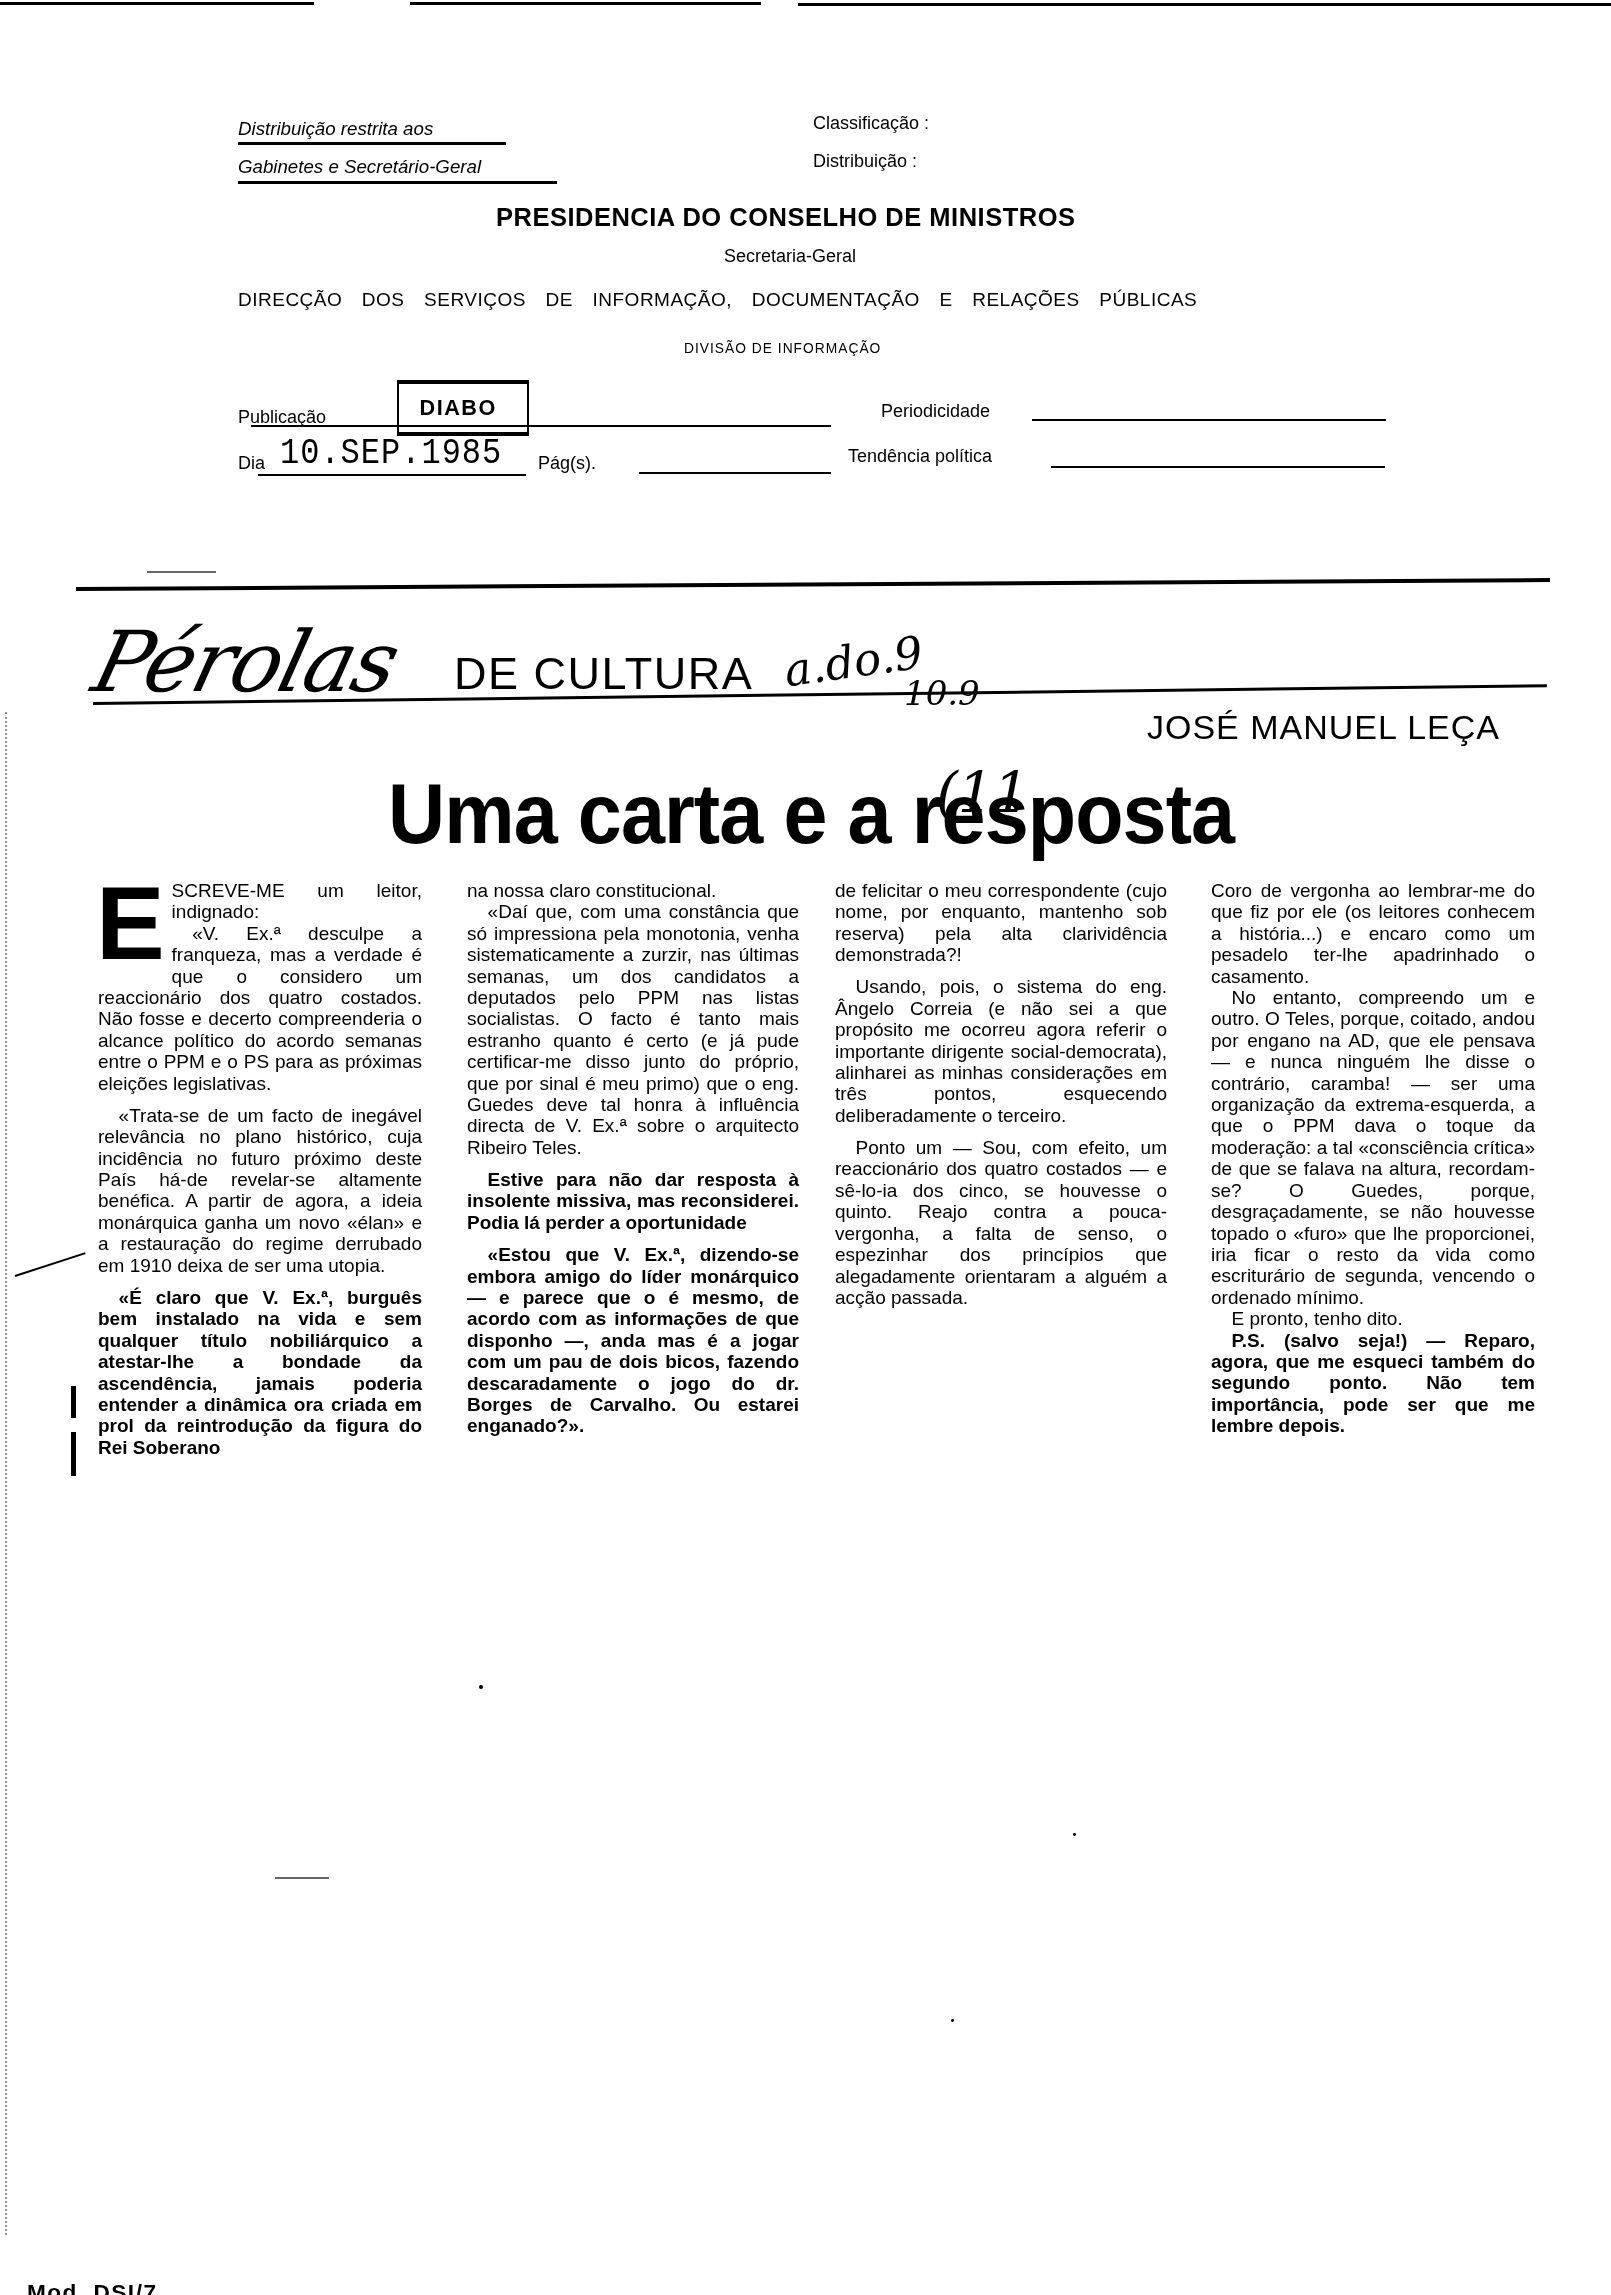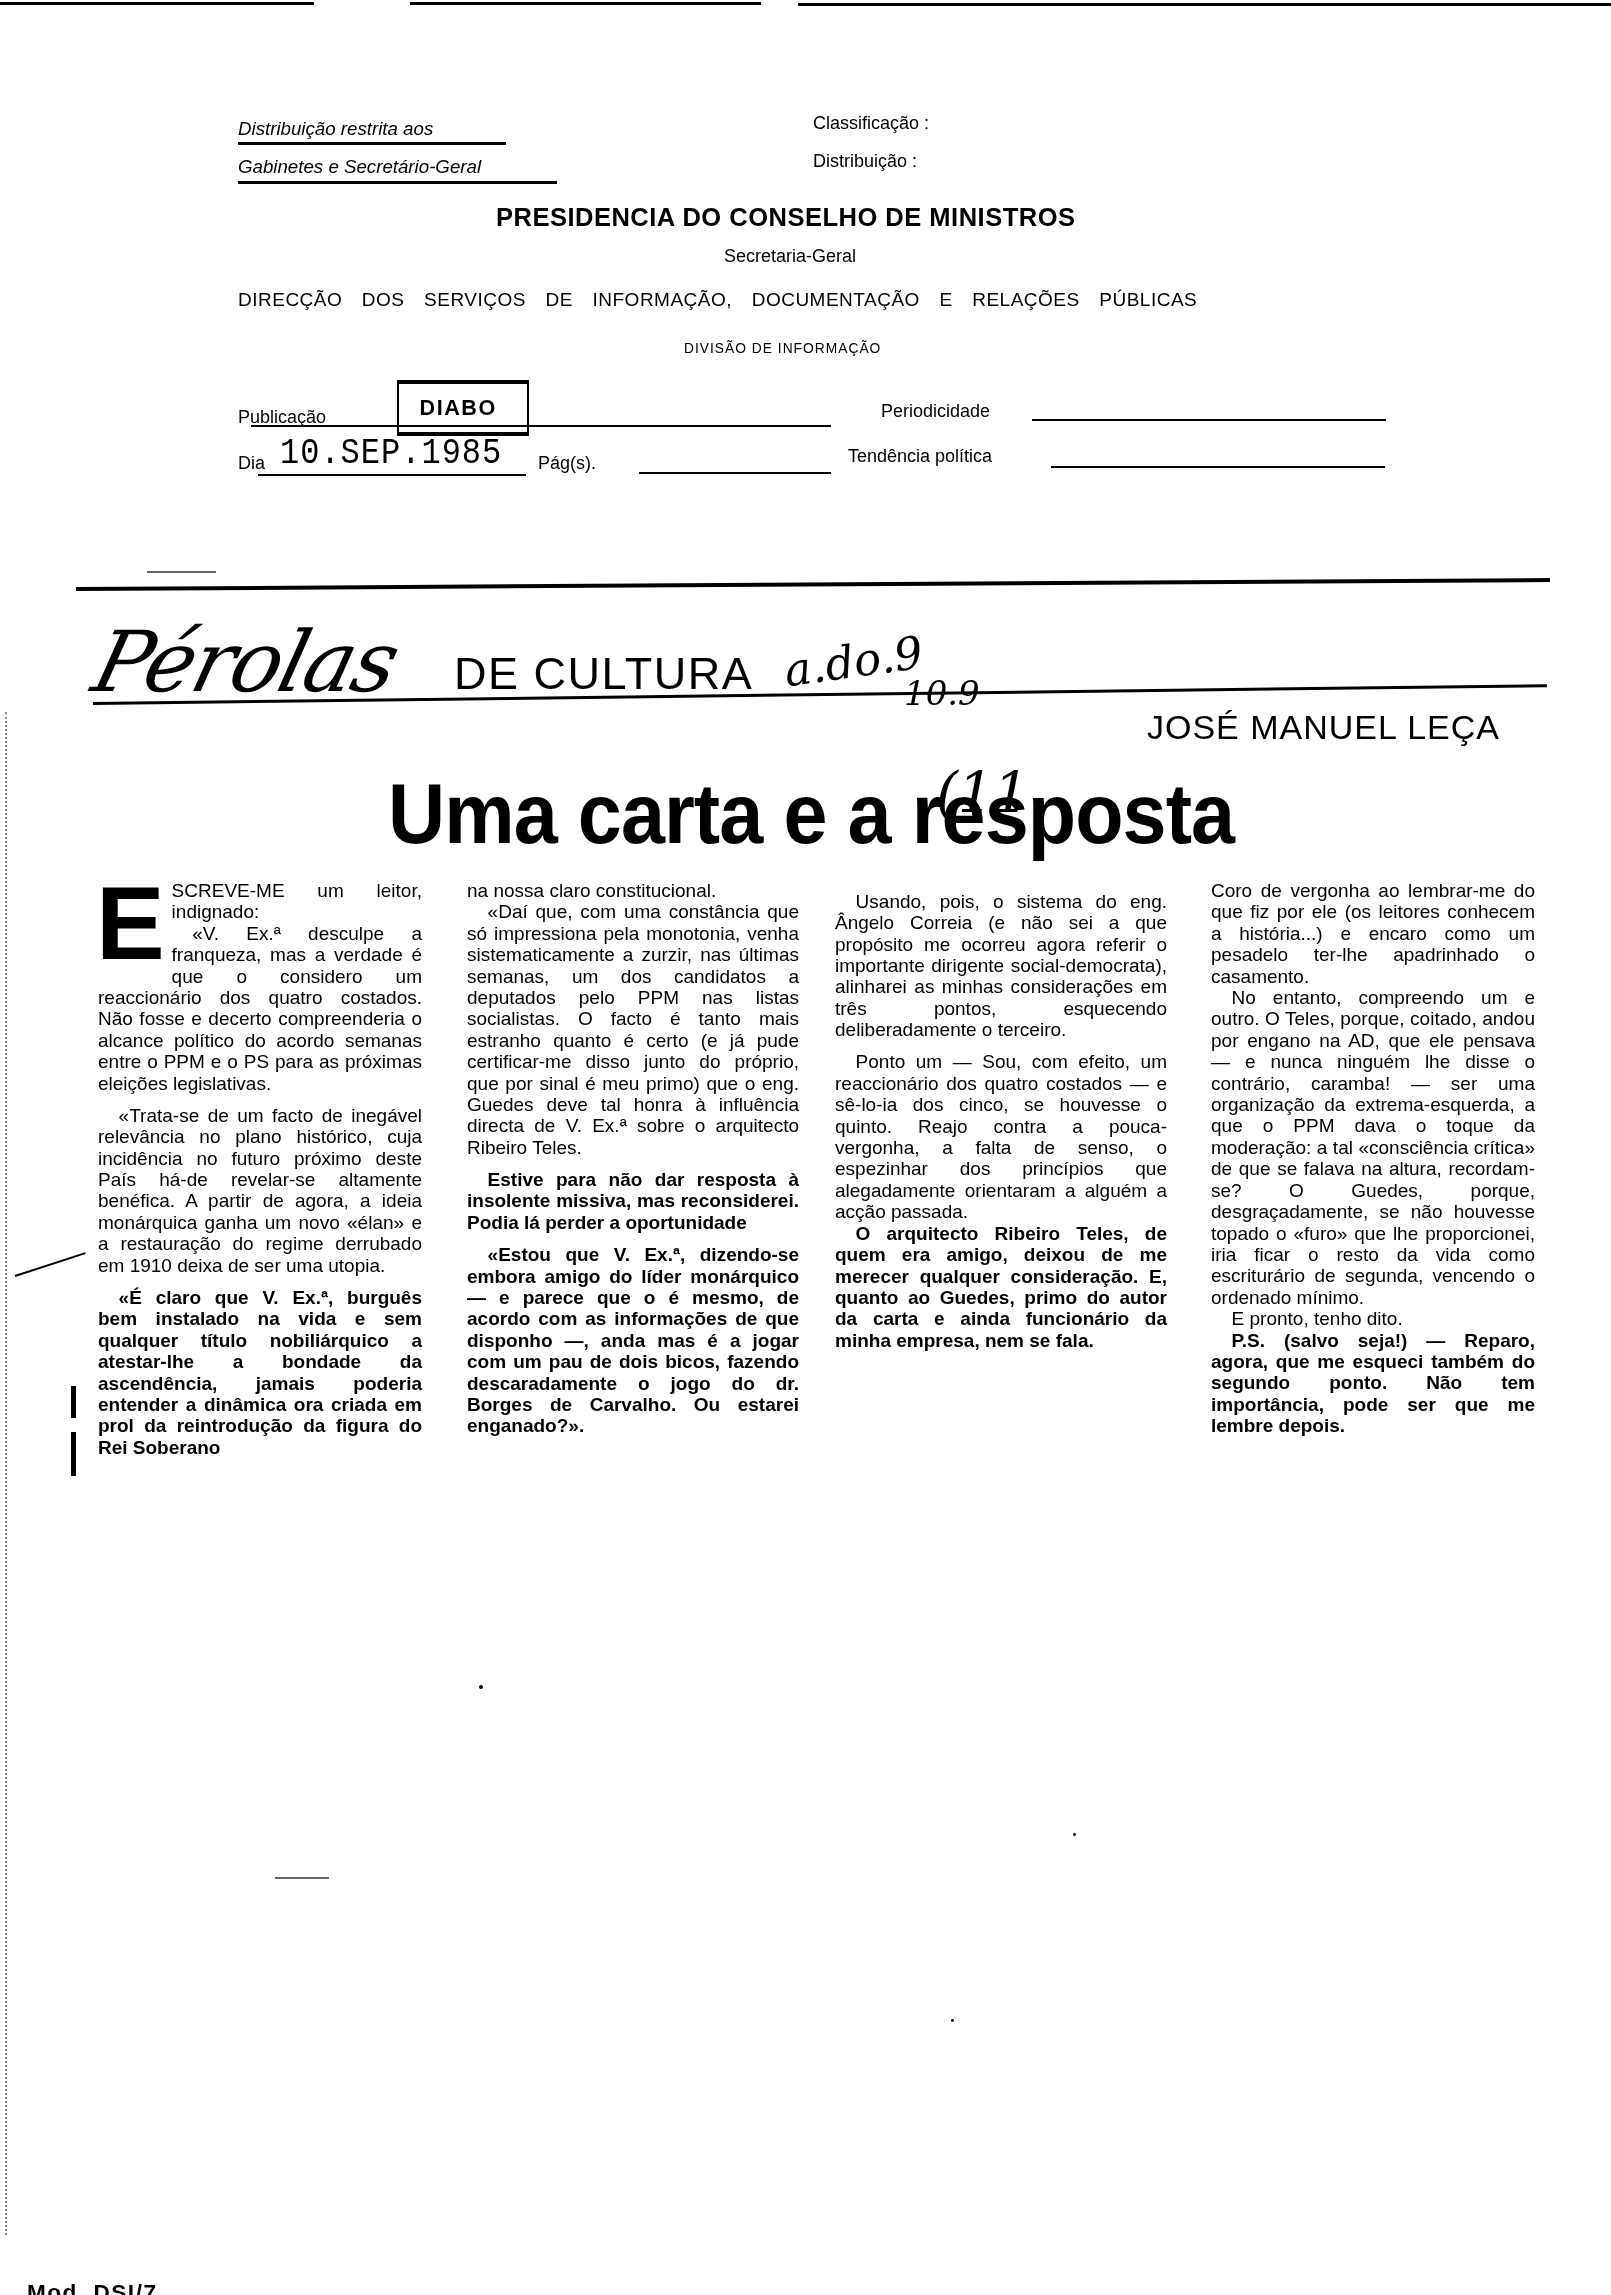--- a/index.html
+++ b/index.html
@@ -106,23 +106,23 @@
 </div>
 
 <div class="col" style="left:467px;width:332px;">
   <p class="noindent">na nossa claro constitucional.</p>
   <p>«Daí que, com uma constância que só impressiona pela monotonia, venha sistematicamente a zurzir, nas últimas semanas, um dos candidatos a deputados pelo PPM nas listas socialistas. O facto é tanto mais estranho quanto é certo (e já pude certificar-me disso junto do próprio, que por sinal é meu primo) que o eng. Guedes deve tal honra à influência directa de V. Ex.ª sobre o arquitecto Ribeiro Teles.</p>
   <p class="gap b">Estive para não dar resposta à insolente missiva, mas reconsiderei. Podia lá perder a oportunidade</p>
   <p class="gap b">«Estou que V. Ex.ª, dizendo-se embora amigo do líder monárquico — e parece que o é mesmo, de acordo com as informações de que disponho —, anda mas é a jogar com um pau de dois bicos, fazendo descaradamente o jogo do dr. Borges de Carvalho. Ou estarei enganado?».</p>
 </div>
 
 <div class="col" style="left:835px;width:332px;">
+  <p class="noindent">de felicitar o meu correspondente (cujo nome, por enquanto, mantenho sob reserva) pela alta clarividência demonstrada?!</p>
   <p class="gap">Usando, pois, o sistema do eng. Ângelo Correia (e não sei a que propósito me ocorreu agora referir o importante dirigente social-democrata), alinharei as minhas considerações em três pontos, esquecendo deliberadamente o terceiro.</p>
   <p class="gap">Ponto um — Sou, com efeito, um reaccionário dos quatro costados — e sê-lo-ia dos cinco, se houvesse o quinto. Reajo contra a pouca-vergonha, a falta de senso, o espezinhar dos princípios que alegadamente orientaram a alguém a acção passada.</p>
-  <p class="b">O arquitecto Ribeiro Teles, de quem era amigo, deixou de me merecer qualquer consideração. E, quanto ao Guedes, primo do autor da carta e ainda funcionário da minha empresa, nem se fala.</p>
 </div>
 
 <div class="col" style="left:1211px;width:324px;">
   <p class="noindent">Coro de vergonha ao lembrar-me do que fiz por ele (os leitores conhecem a história...) e encaro como um pesadelo ter-lhe apadrinhado o casamento.</p>
   <p>No entanto, compreendo um e outro. O Teles, porque, coitado, andou por engano na AD, que ele pensava — e nunca ninguém lhe disse o contrário, caramba! — ser uma organização da extrema-esquerda, a que o PPM dava o toque da moderação: a tal «consciência crítica» de que se falava na altura, recordam-se? O Guedes, porque, desgraçadamente, se não houvesse topado o «furo» que lhe proporcionei, iria ficar o resto da vida como escriturário de segunda, vencendo o ordenado mínimo.</p>
   <p>E pronto, tenho dito.</p>
   <p class="b">P.S. (salvo seja!) — Reparo, agora, que me esqueci também do segundo ponto. Não tem importância, pode ser que me lembre depois.</p>
 </div>
 
 <div class="margin-bar" style="left:71px;top:1386px;height:32px;"></div>

